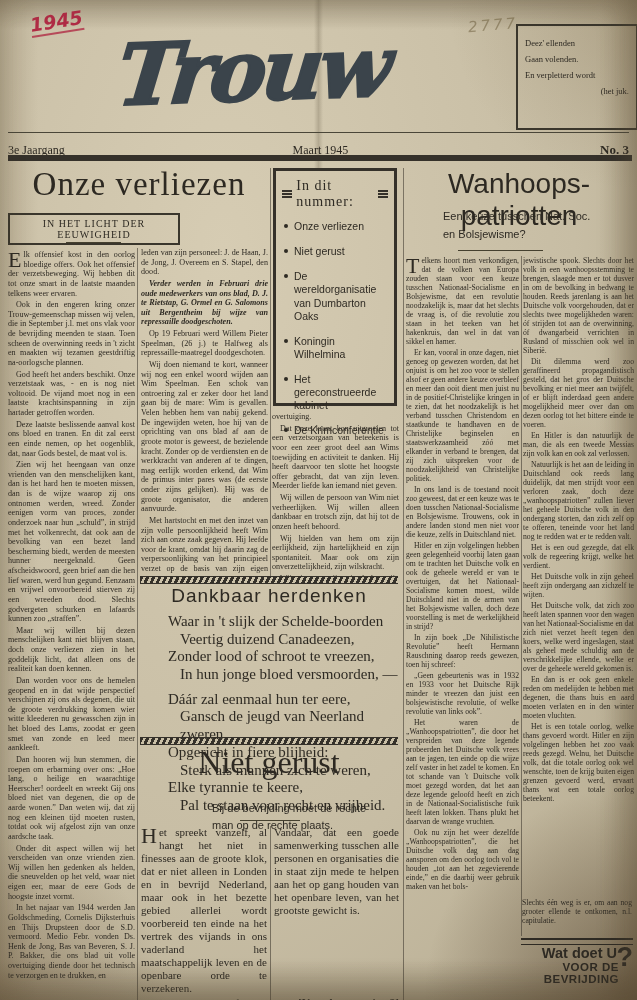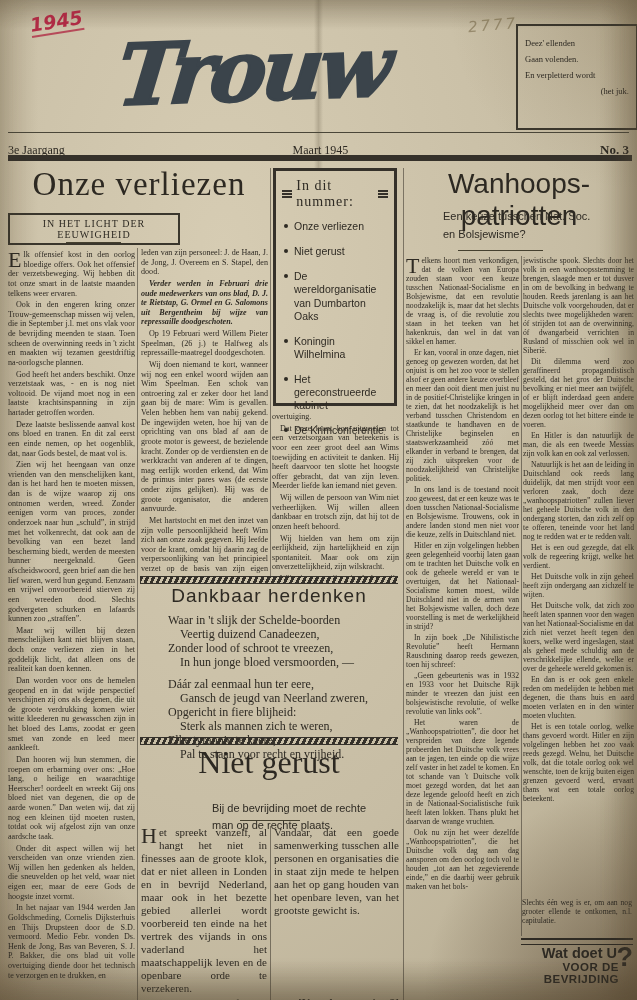--- a/index.html
+++ b/index.html
@@ -68,21 +68,21 @@
   .toc-list{margin-top:10px;font-family:"Liberation Sans",sans-serif;font-size:10.5px;line-height:1.25;}
   .toc-list div{position:relative;padding-left:12px;margin-bottom:12px;}
   .toc-list div::before{content:"";position:absolute;left:2px;top:4px;width:4px;height:4px;
     border-radius:50%;background:#2e2a23;}
   
   .hatch{position:absolute;left:140px;width:258px;height:6px;
     border-top:1px solid #35312a;border-bottom:1px solid #35312a;
     background:repeating-linear-gradient(115deg,#35312a 0 3px,transparent 3px 5.5px);}
   .mem-title{position:absolute;left:140px;top:585px;width:258px;text-align:center;
     font-family:"Liberation Sans",sans-serif;font-size:19px;letter-spacing:1px;color:#2d2922;}
-  .poem{position:absolute;left:168px;top:613px;width:230px;font-size:12px;line-height:1.18;}
+  .poem{position:absolute;left:168px;top:613px;width:230px;font-size:15px;line-height:1.18;}
   .poem .stanza{margin-bottom:7px;}
   .poem .stanza div:nth-child(even){padding-left:12px;}
   
   .ng-head{position:absolute;left:140px;top:744px;width:258px;text-align:center;
     font-size:32px;color:#2d2922;}
   .ng-sub{position:absolute;left:212px;top:784px;width:170px;
     font-family:"Liberation Sans",sans-serif;font-size:11px;line-height:1.5;margin-top:16px;}
   .ng-col{font-size:11px;line-height:1.18;}
   .ng-cont{font-weight:bold;text-align:right;margin-top:16px;}
   

